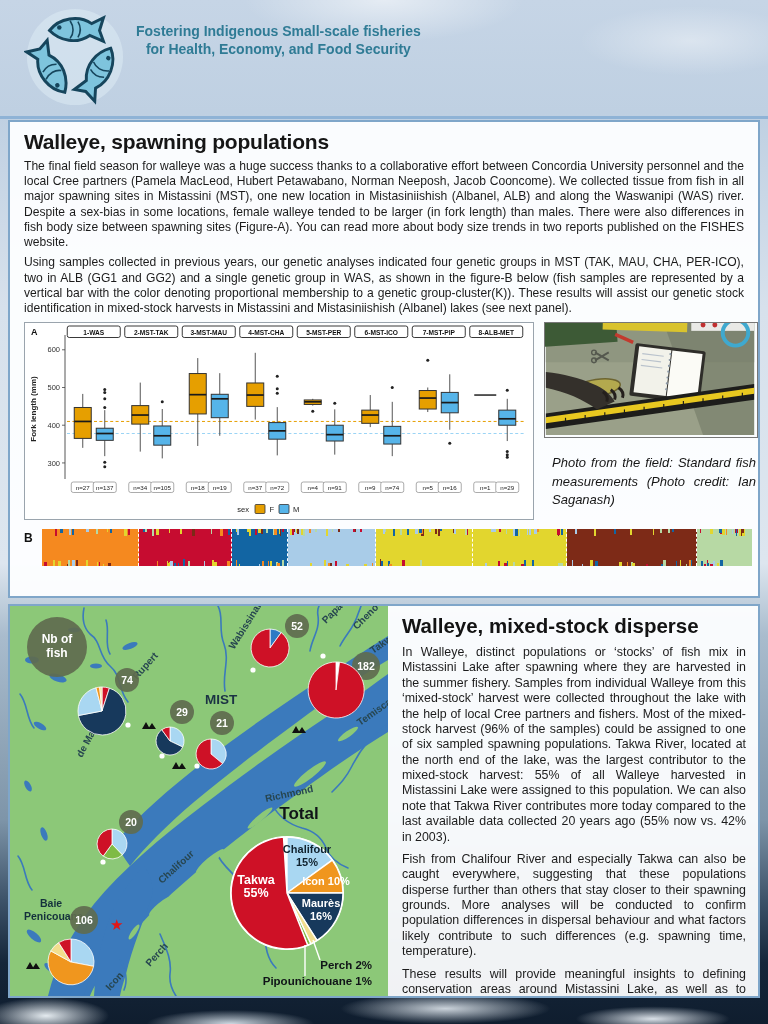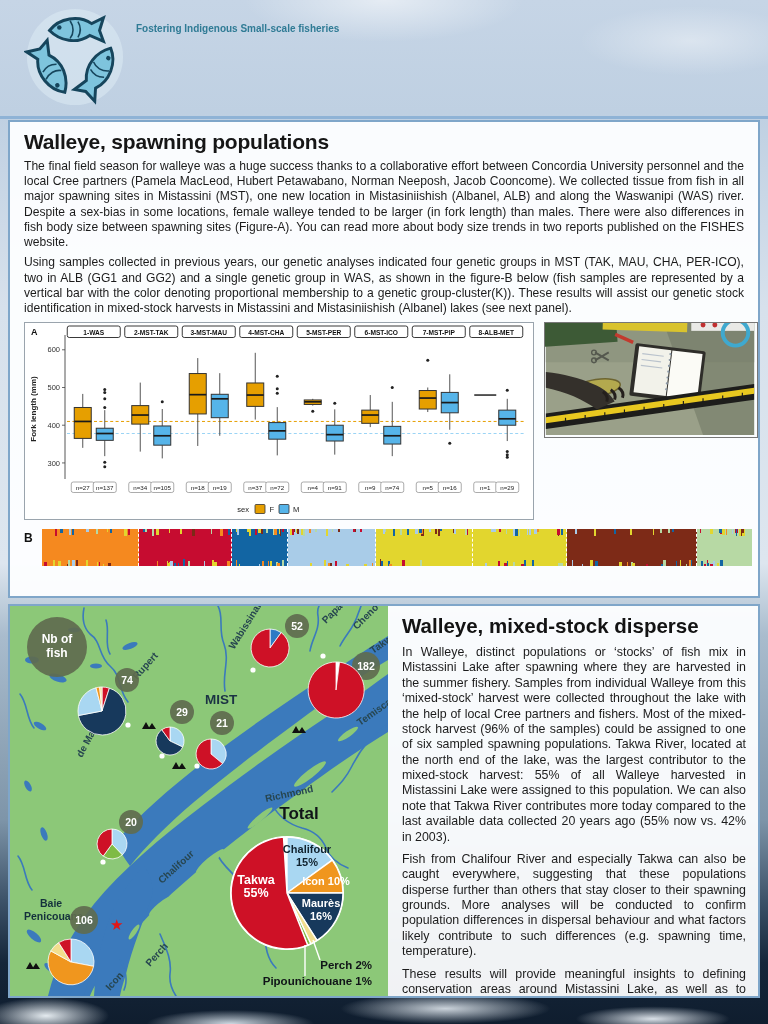--- a/index.html
+++ b/index.html
@@ -15,21 +15,21 @@
       radial-gradient(160px 50px at 90% 4%, rgba(255,255,255,.4), transparent 70%),
       linear-gradient(180deg,#c6d5e6 0%,#bfd0e2 11%,#d7e1ec 30%,#dde6ef 55%,#a9bccd 62%,#7e95a9 80%,#3c5268 88%,#15263a 94%,#0f1d2e 100%);
   }
   .hdr-rule{position:absolute;left:0;top:116px;width:768px;height:3px;background:#8fb3d6;}
   
   .header{position:absolute;left:0;top:0;width:768px;height:116px;}
   .logo-wrap{position:absolute;left:24px;top:6px;display:flex;align-items:flex-start;}
   .logo-badge{width:102px;height:102px;}
   .wordmark{margin-left:10px;margin-top:14px;text-align:center;}
   .wordmark .fishes{font-family:"Liberation Serif","DejaVu Serif",serif;font-weight:bold;font-size:44px;line-height:1;color:#35708a;letter-spacing:3px;}
-  .wordmark .tag{font-size:10px;font-weight:bold;color:#2f7b95;line-height:1.25;margin-top:3px;}
+  .wordmark .tag{font-size:14px;font-weight:bold;color:#2f7b95;line-height:1.25;margin-top:3px;}
   .issue-title{position:absolute;right:16px;top:22px;text-align:right;font-style:italic;font-weight:bold;
     font-size:19.5px;line-height:1.45;color:#301a1e;letter-spacing:.2px;}
   
   .panel{position:absolute;background:rgba(253,254,255,.95);border:2px solid #7fa6c9;box-sizing:border-box;}
   .panel-top{left:8px;top:120px;width:752px;height:478px;padding:6px 14px 8px 14px;overflow:hidden;}
   .panel-bottom{left:8px;top:604px;width:752px;height:394px;display:flex;overflow:hidden;padding:0;}
   h1.sec{margin:2px 0 4px 0;font-size:21px;color:#161616;letter-spacing:-.2px;}
   .panel-top p{margin:5px 0;font-size:12.1px;line-height:1.26;color:#1b1b1b;text-align:justify;}
   
   .figrow{display:flex;margin-top:6px;}
@@ -64,20 +64,21 @@
           <circle cx="-16" cy="-3" r="2.3" fill="#16455c"></circle>
           <path d="M -5,-10 C -1,-4 -1,3 -5,8 M 3,-9 C 6,-4 6,2 3,7" stroke="#16455c" fill="none" stroke-width="1.6"></path>
         </g>
       </g>
       <use href="#fish0" transform="rotate(120)"></use>
       <use href="#fish0" transform="rotate(240)"></use>
     </svg>
     <div class="wordmark">
       <div class="tag">
         <div>Fostering Indigenous Small-scale fisheries</div>
+        <div>for Health, Economy, and Food Security</div>
       </div>
     </div>
   </div>
 </div>
 <div class="hdr-rule"></div>
 
 <div class="panel panel-top">
   <h1 class="sec">Walleye, spawning populations</h1>
   <p>The final field season for walleye was a huge success thanks to a collaborative effort between Concordia University personnel and the local Cree partners (Pamela MacLeod, Hubert Petawabano, Norman Neeposh, Jacob Cooncome). We collected tissue from fish in all major spawning sites in Mistassini (MST), one new location in Mistasiniishish (Albanel, ALB) and along the Waswanipi (WAS) river. Despite a sex-bias in some locations, female walleye tended to be larger (in fork length) than males. There were also differences in fish body size between spawning sites (Figure-A). You can read more about body size trends in two reports published on the FISHES website.</p>
   <p>Using samples collected in previous years, our genetic analyses indicated four genetic groups in MST (TAK, MAU, CHA, PER-ICO), two in ALB (GG1 and GG2) and a single genetic group in WAS, as shown in the figure-B below (fish samples are represented by a vertical bar with the color denoting proportional membership to a genetic group-cluster(K)). These results will assist our genetic stock identification in mixed-stock harvests in Mistassini and Mistasiniishish (Albanel) lakes (see next panel).</p>
@@ -276,20 +277,21 @@
                 <line x1="160" y1="76.7" x2="160" y2="81.3"></line>
               <line x1="180" y1="73.9" x2="180" y2="78.5"></line>
                 <line x1="200" y1="71.1" x2="200" y2="75.7"></line>
             </g>
           </g>
           <ellipse cx="52" cy="66" rx="24" ry="8.5" fill="#b3a94e" stroke="#6d6430" stroke-width="1.5" transform="rotate(-9 52 66)"></ellipse>
           <path d="M0,50 C 18,52 34,56 48,62 C 58,66 66,72 70,80 L 52,88 C 38,78 20,70 0,66 Z" fill="#34302b"></path>
           <path d="M58,70 q6,4 4,10 M66,68 q6,4 4,10 M74,66 q6,4 4,10" stroke="#241f1c" stroke-width="3" fill="none"></path>
         </svg>
       </div>
+      <div class="caption">Photo from the field: Standard fish measurements (Photo credit: Ian Saganash)</div>
     </div>
   </div>
 
   <div class="figB">
     <span class="blab">B</span>
     <div class="bars" id="figB-bars">
         <div class="seg" style="width: 13.6%; background: rgb(245, 137, 31); border-right: 1px dashed rgb(255, 255, 255);">
           <i style="position: absolute; width: 2.7px; height: 5.3px; left: 17%; bottom: 0px; background: rgb(226, 214, 46);"></i>
           <i style="position: absolute; width: 2.2px; height: 6.3px; left: 45.8%; bottom: 0px; background: rgb(226, 214, 46);"></i>
           <i style="position: absolute; width: 2.5px; height: 3.5px; left: 19.1%; top: 0px; background: rgb(18, 101, 163);"></i>

